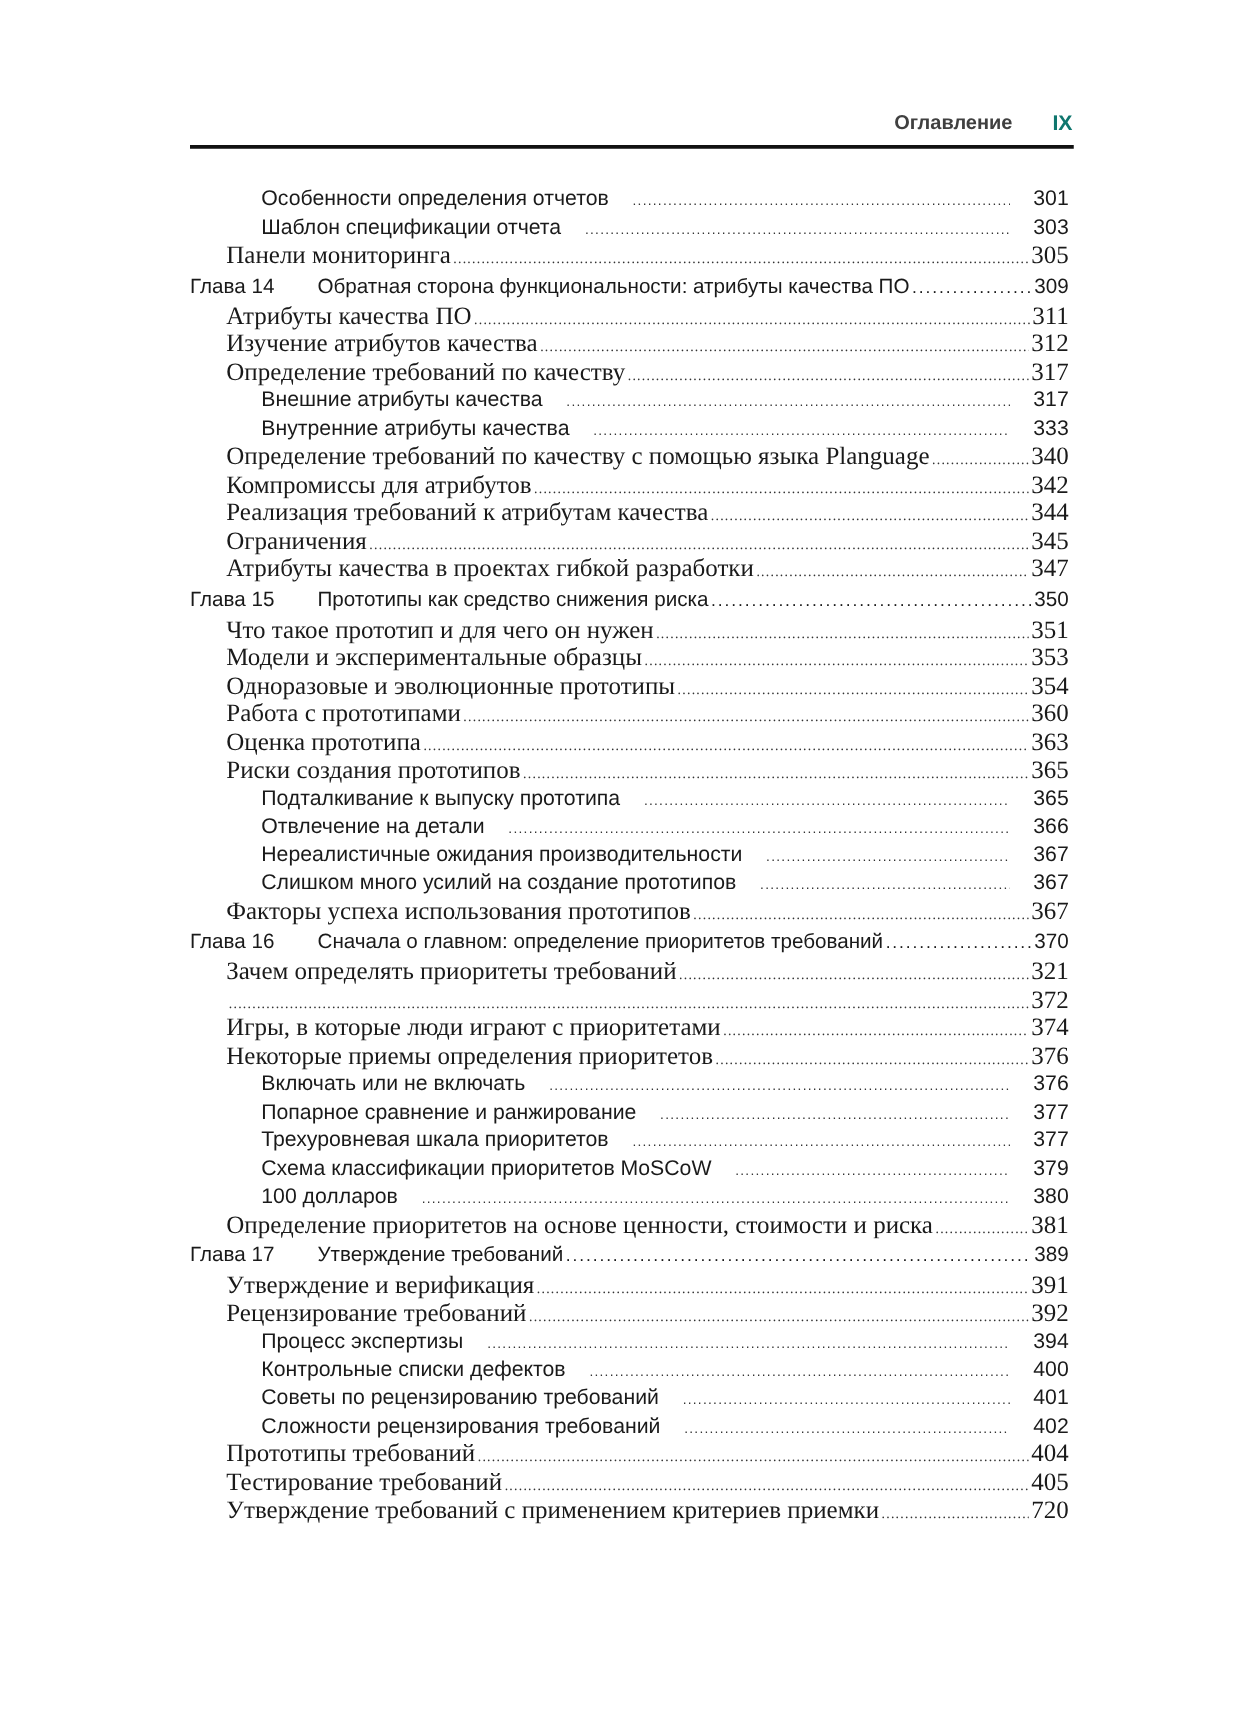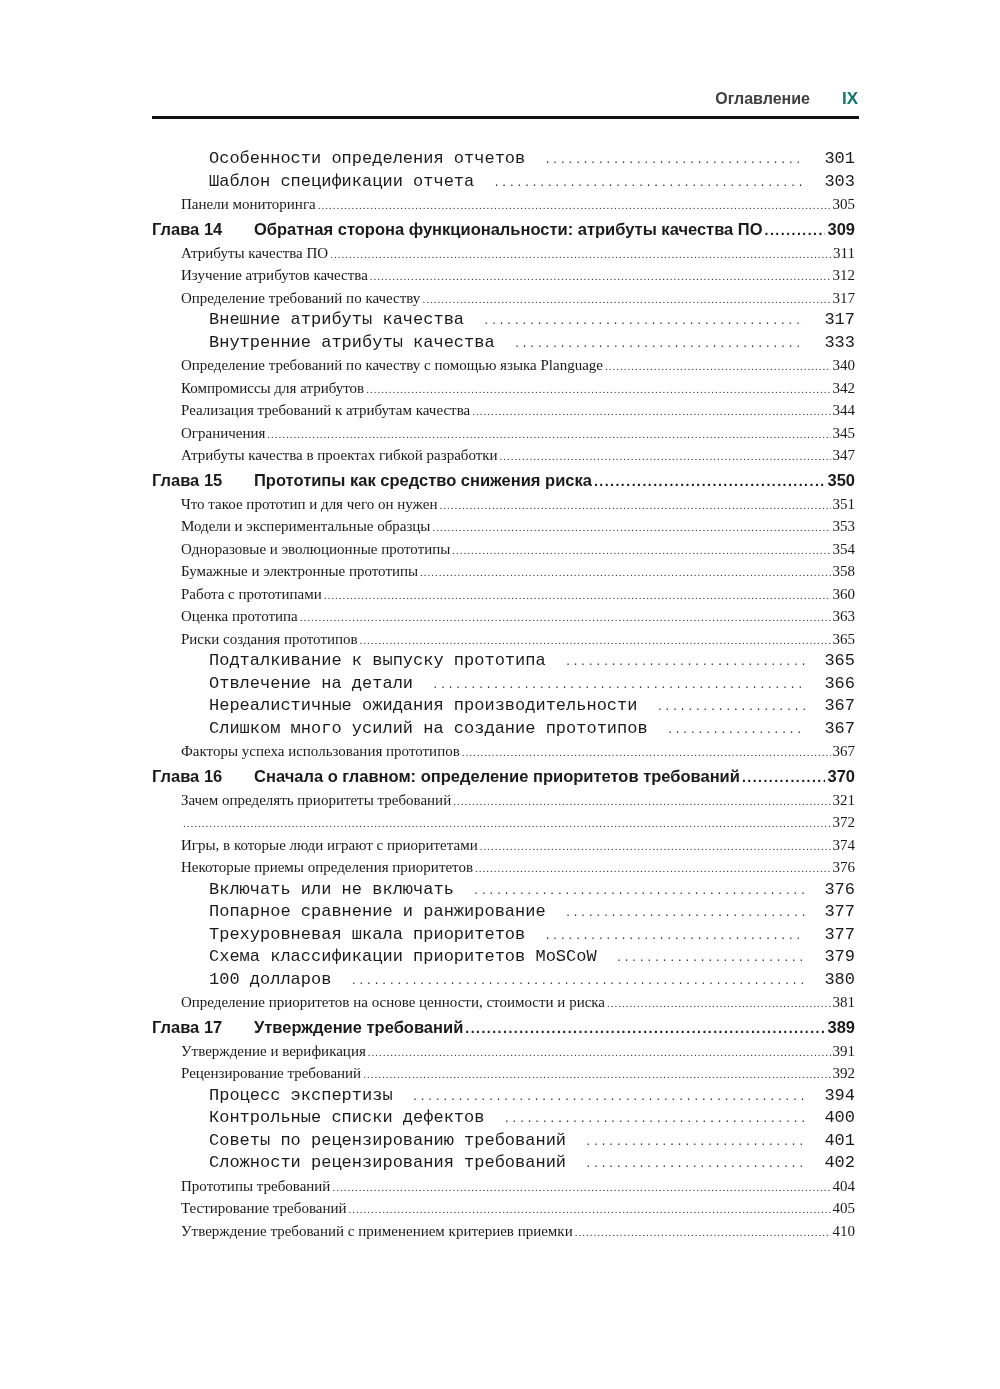--- a/index.html
+++ b/index.html
@@ -56,35 +56,36 @@
       display: flex;
       align-items: baseline;
       height: 22.5px;
       line-height: 22.5px;
       white-space: nowrap;
       overflow: hidden;
     }
     .toc-line.lvl1 {
       padding-left: 29px;
       font-family: "Liberation Serif", serif;
-      font-size: 15px;
+      font-size: 20px;
     }
     .toc-line.lvl2 {
       padding-left: 57px;
-      font-family: Liberation Mono, monospace;
+      font-family: Liberation Sans, sans-serif;
       font-size: 17px;
       gap: 17px;
     }
     .toc-line.chapter {
       font-family: "Liberation Sans", sans-serif;
-      font-weight: bold;
+      font-weight: normal;
       font-size: 16.5px;
       height: 25px;
       line-height: 25px;
       margin-top: 1px;
+      align-items: flex-end;
     }
     .ch-num {
       display: inline-block;
       width: 102px;
       flex: none;
     }
     .toc-text {
       flex: none;
     }
     .dots {
@@ -204,25 +205,20 @@
       <span class="toc-text">Модели и экспериментальные образцы</span>
       <span class="dots"></span>
       <span class="page-num">353</span>
     </div>
     <div class="toc-line lvl1">
       <span class="toc-text">Одноразовые и эволюционные прототипы</span>
       <span class="dots"></span>
       <span class="page-num">354</span>
     </div>
     <div class="toc-line lvl1">
-      <span class="toc-text">Бумажные и электронные прототипы</span>
-      <span class="dots"></span>
-      <span class="page-num">358</span>
-    </div>
-    <div class="toc-line lvl1">
       <span class="toc-text">Работа с прототипами</span>
       <span class="dots"></span>
       <span class="page-num">360</span>
     </div>
     <div class="toc-line lvl1">
       <span class="toc-text">Оценка прототипа</span>
       <span class="dots"></span>
       <span class="page-num">363</span>
     </div>
     <div class="toc-line lvl1">
@@ -352,15 +348,15 @@
       <span class="page-num">404</span>
     </div>
     <div class="toc-line lvl1">
       <span class="toc-text">Тестирование требований</span>
       <span class="dots"></span>
       <span class="page-num">405</span>
     </div>
     <div class="toc-line lvl1">
       <span class="toc-text">Утверждение требований с применением критериев приемки</span>
       <span class="dots"></span>
-      <span class="page-num">410</span>
+      <span class="page-num">720</span>
     </div>
   </div>
 
 </body></html>

